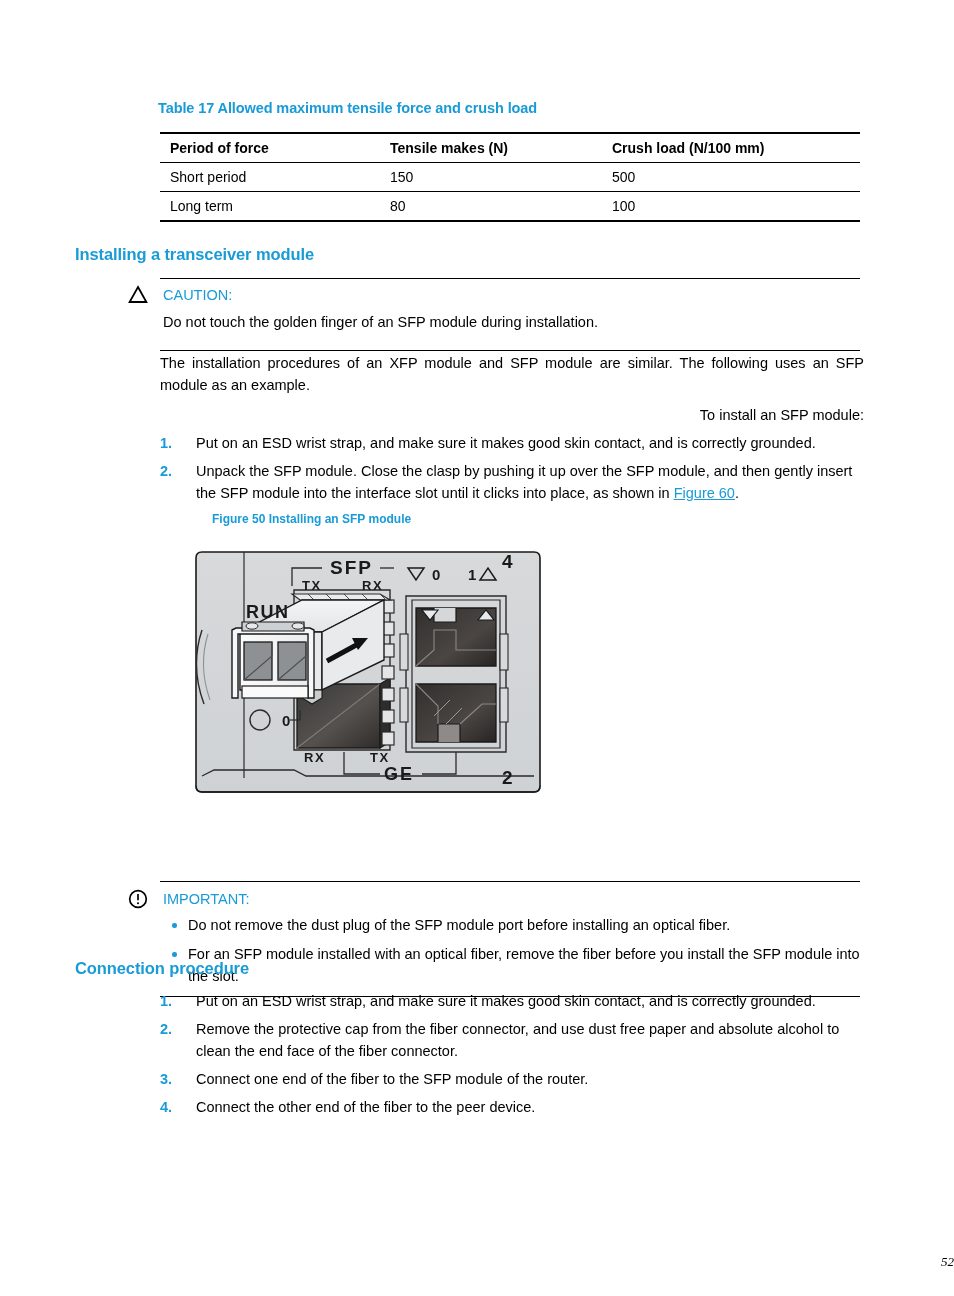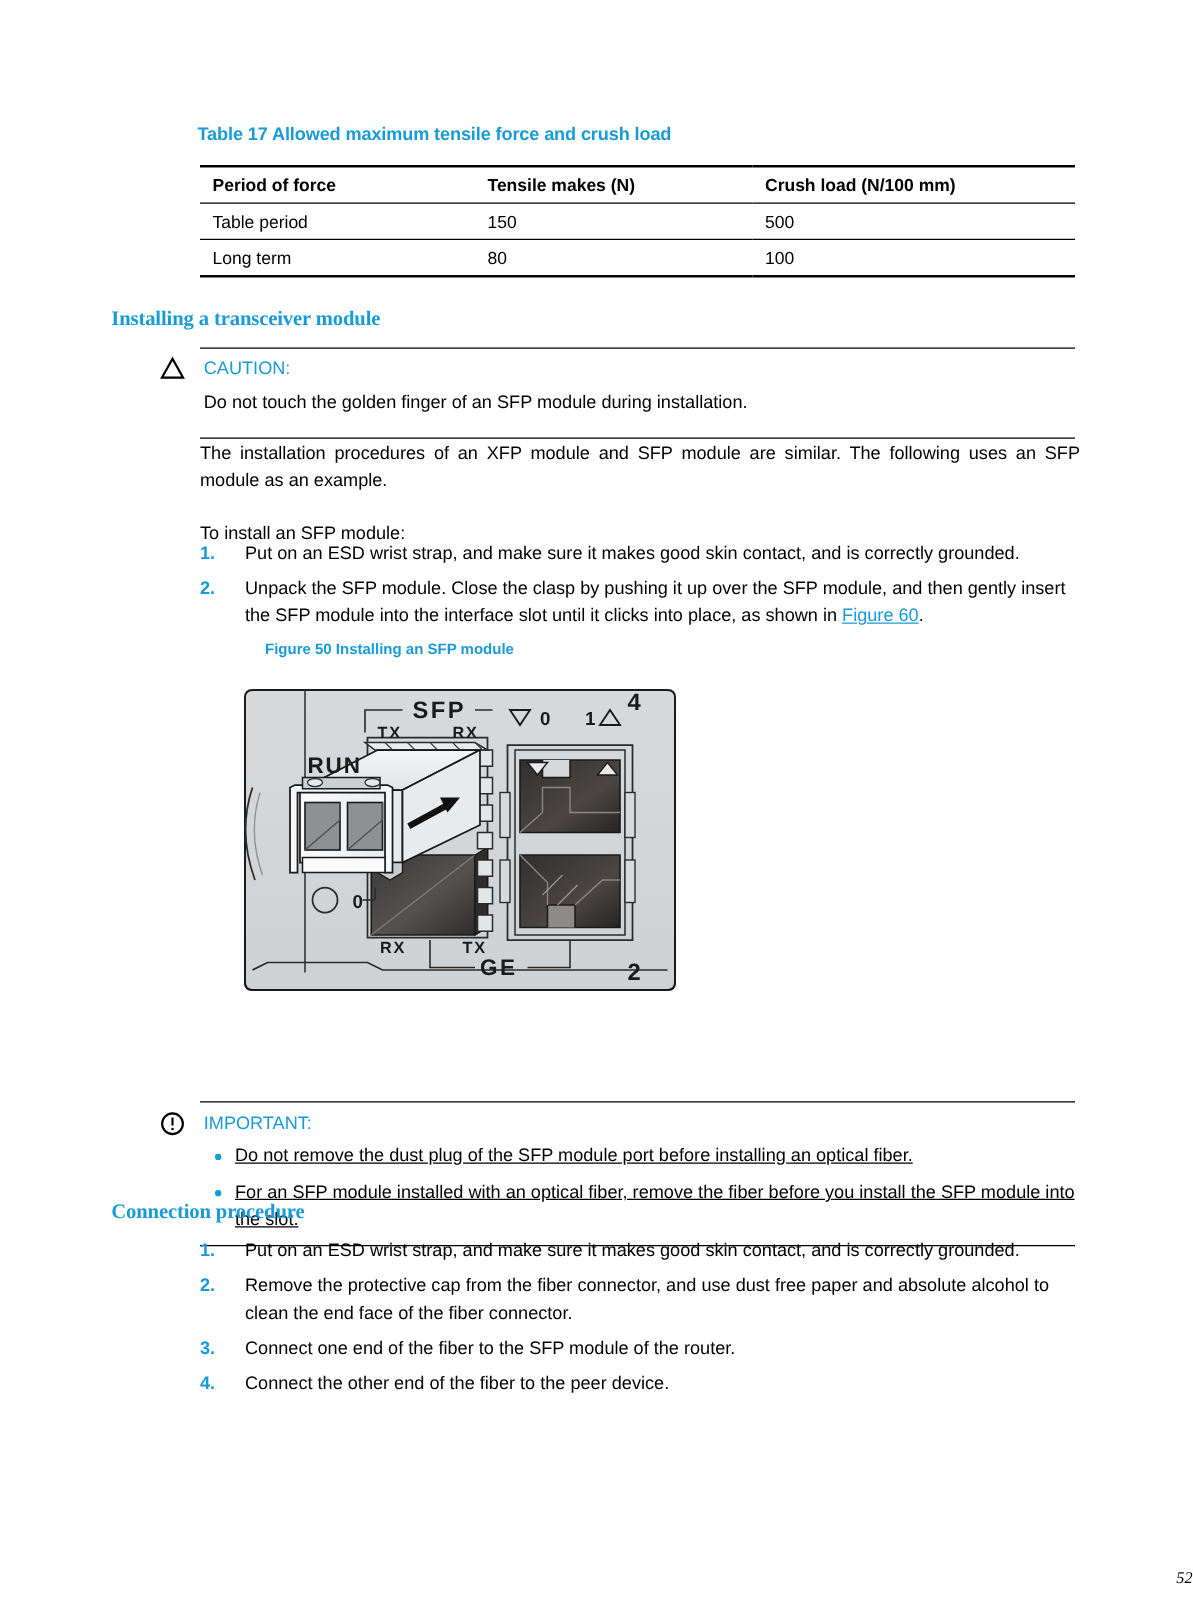--- a/index.html
+++ b/index.html
@@ -60,24 +60,23 @@
   table.doc-table tbody tr:last-child td {
     border-bottom: 2.6px solid #000;
   }
   .col-1 { width: 210px; }
   .col-2 { width: 212px; }
   .col-3 { width: auto; }
 
   
   .section-heading {
     position: absolute;
-    left: 89px;
+    left: 75px;
     font-size: 16.5px;
     letter-spacing: -0.1px;
-    font-family: Liberation Serif, serif;
   }
   #heading-installing { top: 245px; }
   #heading-connection { top: 959px; }
 
   
   .note-box {
     position: absolute;
     left: 160px;
     width: 700px;
     border-top: 1.6px solid #000;
@@ -113,21 +112,20 @@
     margin: 5px 0 0 0;
     padding: 0;
     list-style: none;
     font-size: 14.5px;
     line-height: 22px;
   }
   .note-list li {
     position: relative;
     padding-left: 28px;
     margin-bottom: 7px;
-    text-decoration: underline;
   }
   .note-list li:last-child { margin-bottom: 0; }
   .note-list li::before {
     content: "";
     position: absolute;
     left: 12px;
     top: 9px;
     width: 4.5px;
     height: 4.5px;
     border-radius: 50%;
@@ -137,21 +135,21 @@
   
   .para {
     position: absolute;
     left: 160px;
     width: 704px;
     font-size: 14.5px;
     line-height: 22px;
     text-align: justify;
   }
   #para-intro { top: 352px; }
-  #para-toinstall { top: 404px; text-align: left; margin-top: 12px; }
+  #para-toinstall { top: 404px; text-align: right; }
 
   
   .numlist {
     position: absolute;
     margin: 0;
     padding: 0;
     list-style: none;
     font-size: 14.5px;
     line-height: 22px;
   }
@@ -224,21 +222,21 @@
   <table class="doc-table">
     <thead>
       <tr>
         <th class="col-1">Period of force</th>
         <th class="col-2">Tensile makes (N)</th>
         <th class="col-3">Crush load (N/100 mm)</th>
       </tr>
     </thead>
     <tbody>
       <tr>
-        <td>Table period</td>
+        <td>Short period</td>
         <td>150</td>
         <td>500</td>
       </tr>
       <tr>
         <td>Long term</td>
         <td>80</td>
         <td>100</td>
       </tr>
     </tbody>
   </table>

